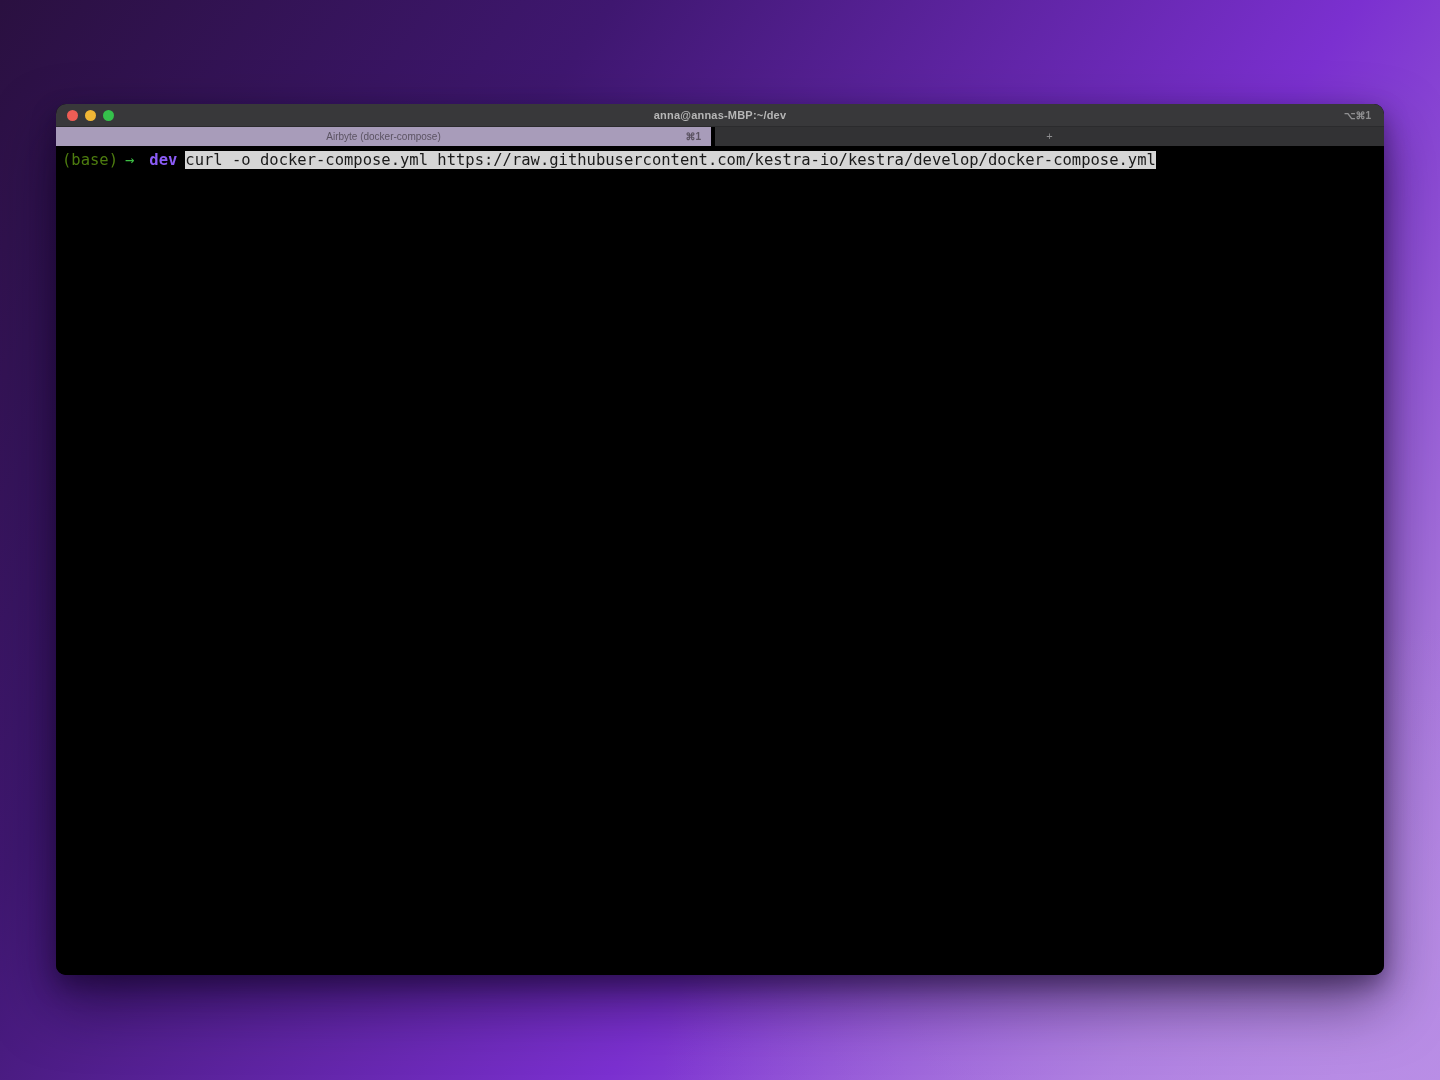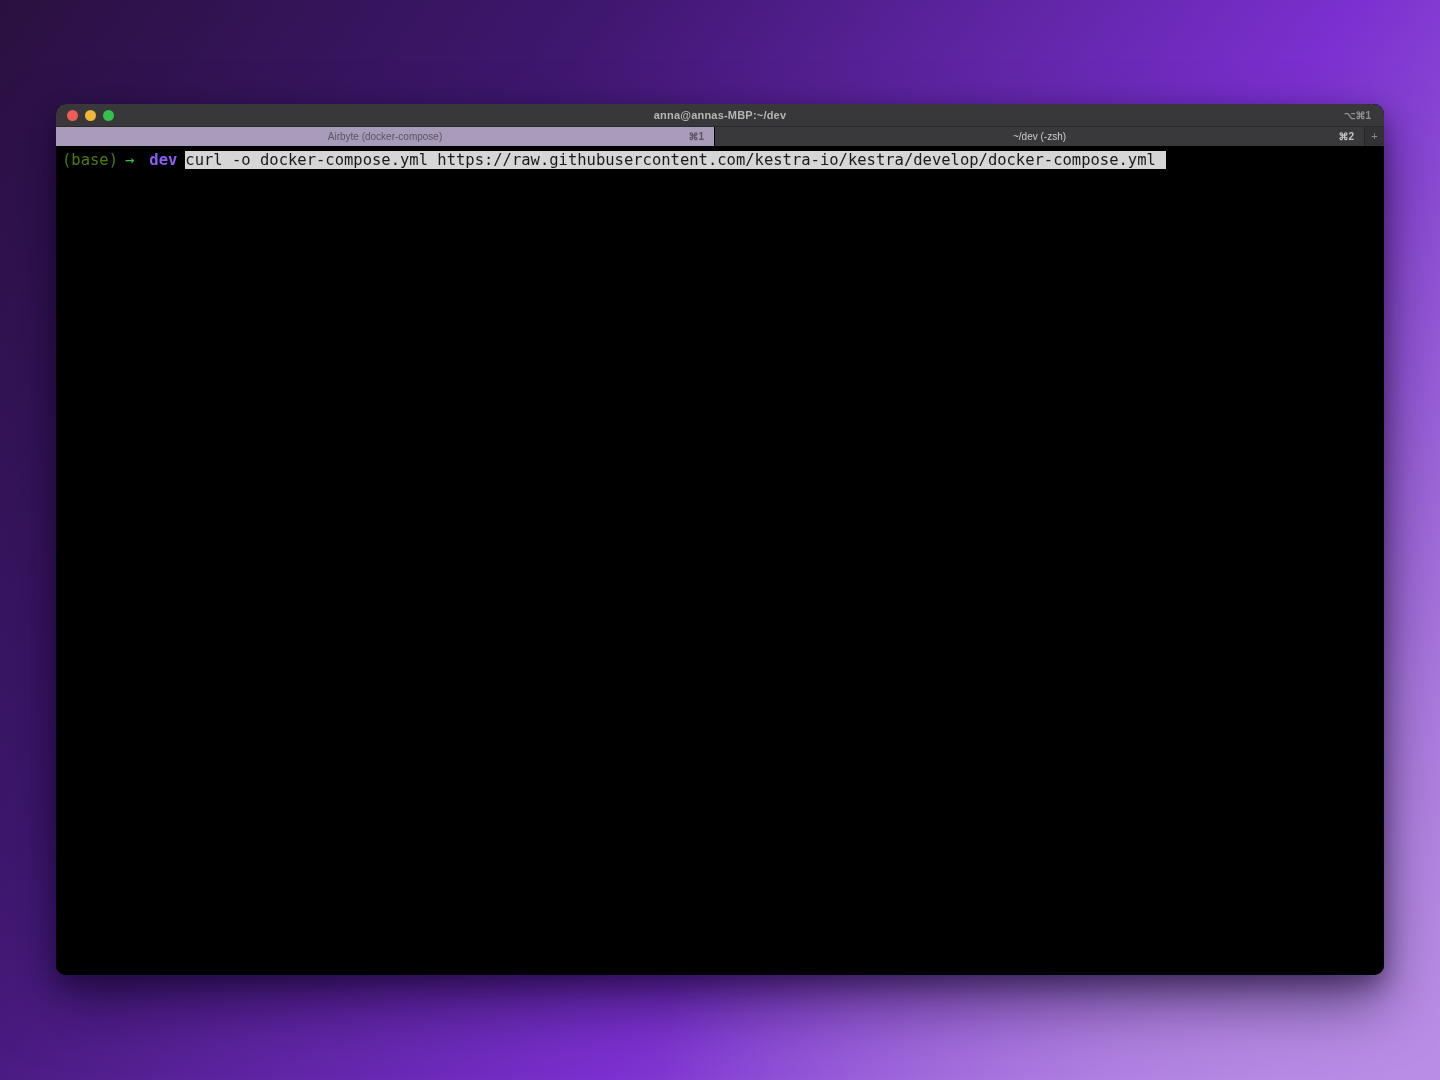--- a/index.html
+++ b/index.html
@@ -58,21 +58,21 @@
     position: relative;
     display: flex; align-items: center; justify-content: center;
     height: 100%;
     overflow: hidden;
     white-space: nowrap;
   }
   .tab-airbyte {
     width: 659px;
     background: #a89cba;
     color: #5b5362;
-    border-right: 1px solid #000000;
+    border-right: 4px solid #000000;
   }
   .tab-dev {
     width: 650px;
     background: #39393b;
     color: #cdcdcd;
     border-right: 1px solid #262628;
   }
   .tab .tab-shortcut {
     position: absolute; right: 10px; top: 0; height: 100%;
     display: flex; align-items: center;
@@ -97,21 +97,21 @@
     font-family: "DejaVu Sans Mono", "Liberation Mono", monospace;
     font-size: 15.5px;
     line-height: 21px;
     color: #c9c9c9;
     cursor: text;
   }
   .term-line { white-space: pre; }
   .conda { color: #4d7c0f; margin-right: 7px; }
   .arrow { color: #3dbf44; margin-right: 15px; }
   .dir   { color: #8b5cf6; font-weight: 700; margin-right: 8px; }
-  .cmd   { background: #d6d6d6; color: #1b1b1b; padding-right: 10px; }
+  .cmd   { background: #d6d6d6; color: #1b1b1b; }
 </style>
 </head>
 <body>
 
 <div class="window">
 
   <div class="titlebar">
     <div class="traffic">
       <span class="light red"></span>
       <span class="light yellow"></span>
@@ -119,24 +119,20 @@
     </div>
     <div class="win-title">anna@annas-MBP:~/dev</div>
     <div class="win-shortcut">⌥⌘1</div>
   </div>
 
   <div class="tabbar">
     <div class="tab tab-airbyte">
       <span class="tab-label">Airbyte (docker-compose)</span>
       <span class="tab-shortcut">⌘1</span>
     </div>
-    <div class="tab tab-dev">
-      <span class="tab-label">~/dev (-zsh)</span>
-      <span class="tab-shortcut">⌘2</span>
-    </div>
     <div class="newtab">
       <span>+</span>
     </div>
   </div>
 
   <div class="terminal">
     <div class="term-line"><span class="conda">(base)</span><span class="arrow">→</span><span class="dir">dev</span><span class="cmd">curl -o docker-compose.yml https://raw.githubusercontent.com/kestra-io/kestra/develop/docker-compose.yml</span></div>
   </div>
 
 </div>

